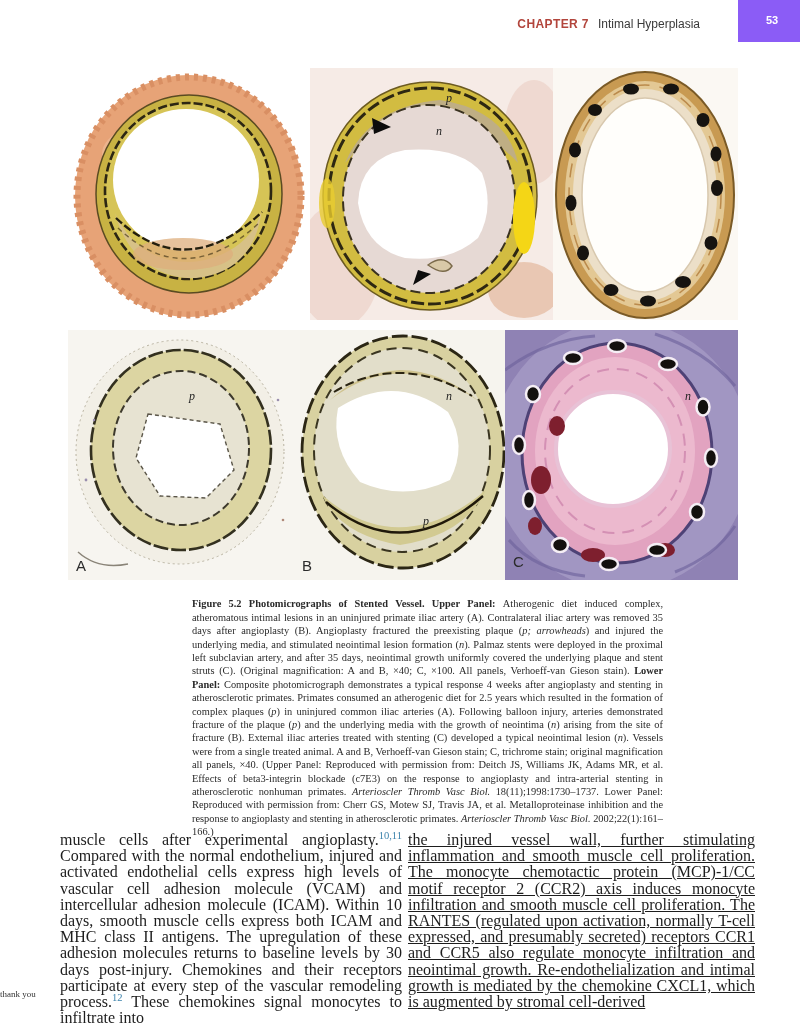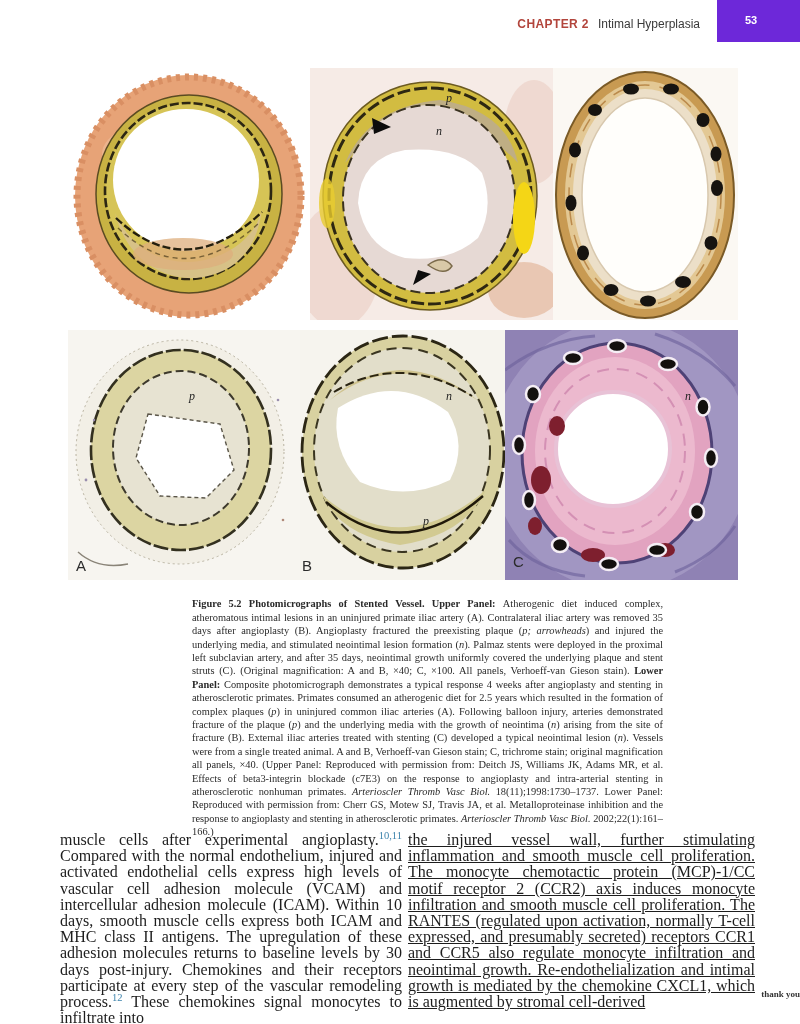--- a/index.html
+++ b/index.html
@@ -5,22 +5,22 @@
   html,body{margin:0;padding:0;}
   body{width:800px;height:1024px;position:relative;background:#ffffff;
        font-family:"Liberation Serif",serif;color:#1c1c1c;overflow:hidden;}
 
   
   .header{position:absolute;top:0;left:0;right:0;height:42px;}
   .running-head{position:absolute;top:17px;right:100px;white-space:nowrap;
        font-family:"Liberation Sans",sans-serif;font-size:12px;}
   .chapter-label{color:#b2453c;font-weight:bold;letter-spacing:.4px;}
   .chapter-title{color:#3a3a3a;margin-left:9px;}
-  .page-number-box{position:absolute;top:0;right:0;width:83px;height:42px;
-       background:#6d28d9;}
+  .page-number-box{position:absolute;top:0;right:0;width:62px;height:42px;
+       background:#8b5cf6;}
   .page-number{position:absolute;left:28px;top:14px;color:#ffffff;
        font-family:"Liberation Sans",sans-serif;font-size:11px;font-weight:bold;}
 
   
   .figure-block{position:absolute;left:68px;top:68px;width:670px;height:512px;}
   .panel{position:absolute;overflow:hidden;}
   .panel svg{display:block;width:100%;height:100%;}
   .p1{left:0;top:0;width:242px;height:252px;}
   .p2{left:242px;top:0;width:243px;height:252px;}
   .p3{left:485px;top:0;width:185px;height:252px;}
@@ -39,29 +39,29 @@
   .caption .i{font-style:italic;}
 
   
   .column{position:absolute;top:832px;font-size:16px;line-height:16.2px;
        text-align:justify;color:#1d1d1d;}
   .col-left{left:60px;width:342px;}
   .col-right{left:408px;width:347px;text-decoration:underline;}
   sup.ref{color:#3e84ac;font-size:0.66em;line-height:0;}
 
   
-  .footer{position:absolute;top:989px;left:0;right:0;text-align:right;
-       font-size:9px;color:#333333;font-weight:bold;}
+  .footer{position:absolute;top:989px;left:0;right:0;text-align:left;
+       font-size:9px;color:#333333;}
 </style>
 </head>
 <body>
 
 <div class="header">
   <div class="running-head">
-    <span class="chapter-label">CHAPTER 2</span><span class="chapter-title">Intimal Hyperplasia</span>
+    <span class="chapter-label">CHAPTER 7</span><span class="chapter-title">Intimal Hyperplasia</span>
   </div>
   <div class="page-number-box">
     <span class="page-number">53</span>
   </div>
 </div>
 
 <div class="figure-block">
 
   <div class="panel p1">
     <svg viewBox="0 0 242 252">

